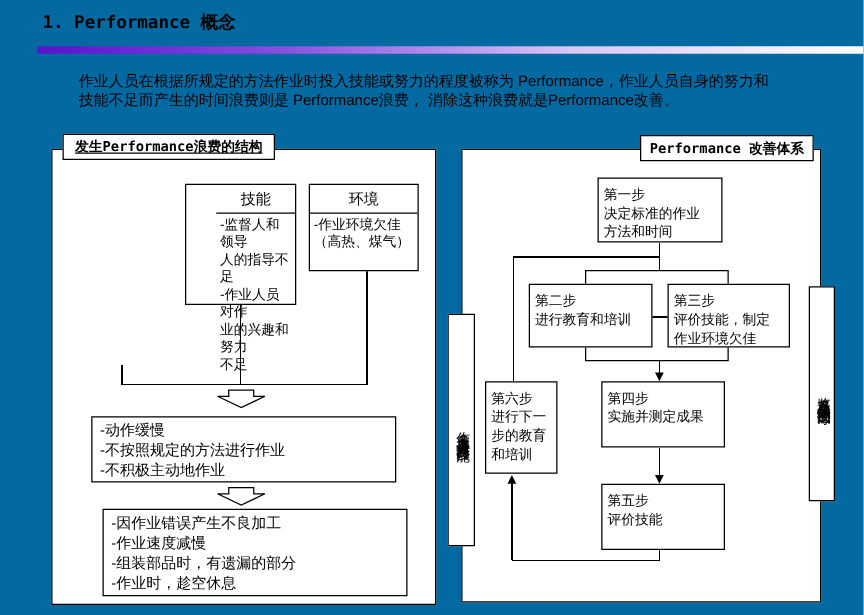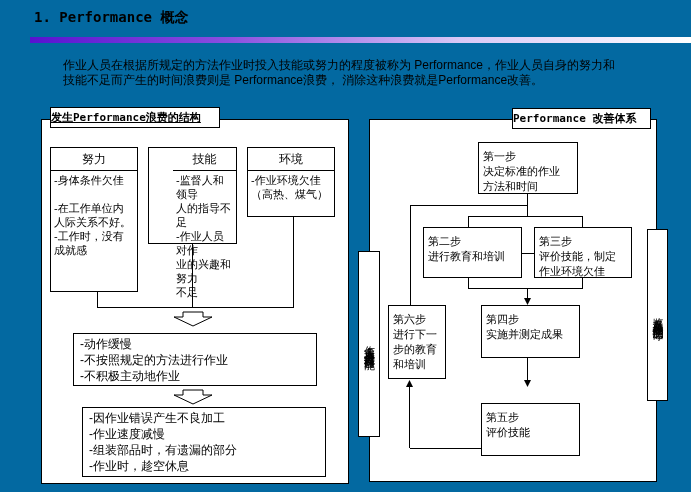--- a/index.html
+++ b/index.html
@@ -6,21 +6,21 @@
   .page{position:relative;width:691px;height:492px;background:#0369a1;color:#000;
         font-family:"Liberation Sans",sans-serif;overflow:hidden;}
   .box{position:absolute;border:1px solid #000;background:#fff;box-sizing:border-box;}
   .pre{white-space:pre-line;}
   .title{position:absolute;left:34px;top:9px;font-family:"DejaVu Sans Mono",monospace;
          font-weight:bold;font-size:14px;letter-spacing:0px;}
   .accent{position:absolute;left:30px;top:37px;width:661px;height:6px;
           background:linear-gradient(to right,#5812d0 0%,#8a4fe0 30%,#d9c8f6 65%,#ffffff 100%);}
   .intro{position:absolute;left:63px;top:58px;width:615px;font-size:12px;line-height:15px;}
   .hdr{font-family:"DejaVu Sans Mono",monospace;font-weight:bold;font-size:11px;
-       text-align:left;line-height:19px;}
+       text-align:center;line-height:19px;}
   .hdr-u{text-decoration:underline;}
   .coltitle{height:22px;line-height:22px;text-align:center;font-size:12px;
             border-bottom:1px solid #000;}
   .colbody{font-size:11px;line-height:14px;padding:2px 3px;}
   .bigbody{font-size:12px;line-height:16px;padding:2px 6px;}
   .step{font-size:11px;line-height:15px;padding:6px 4px;}
   .vtext{writing-mode:vertical-rl;text-orientation:upright;font-size:11px;
          letter-spacing:1px;display:flex;align-items:center;justify-content:center;}
   svg{position:absolute;left:0;top:0;pointer-events:none;}
 </style>
@@ -63,29 +63,20 @@
     </g>
     <g fill="#000">
       <polygon points="524,298 531,298 527.5,305"></polygon>
       <polygon points="524,380 531,380 527.5,387"></polygon>
       <polygon points="406,387 413,387 409.5,380"></polygon>
     </g>
   </svg>
 
   <div class="box hdr hdr-u" style="left:50px;top:107px;width:170px;height:21px;">发生Performance浪费的结构</div>
 
-  <div class="box" style="left:50px;top:147px;width:88px;height:145px;">
-    <div class="coltitle">努力</div>
-    <div class="colbody pre">-身体条件欠佳
-
--在工作单位内
-人际关系不好。
--工作时，没有
-成就感</div>
-  </div>
 
   <div class="box" style="left:148px;top:147px;width:89px;height:97px;padding-left:24px;">
     <div class="coltitle">技能</div>
     <div class="colbody pre">-监督人和领导
 人的指导不足
 -作业人员对作
 业的兴趣和努力
 不足</div>
   </div>
 
@@ -113,21 +104,21 @@
   <div class="box step pre" style="left:423px;top:227px;width:99px;height:51px;">第二步
 进行教育和培训</div>
 
   <div class="box step pre" style="left:534px;top:227px;width:98px;height:51px;">第三步
 评价技能，制定
 作业环境欠佳</div>
 
   <div class="box step pre" style="left:481px;top:305px;width:99px;height:53px;">第四步
 实施并测定成果</div>
 
-  <div class="box step pre" style="left:481px;top:403px;width:99px;height:53px;">第五步
+  <div class="box step pre" style="left:481px;top:387px;width:99px;height:53px;">第五步
 评价技能</div>
 
   <div class="box step pre" style="left:388px;top:305px;width:58px;height:74px;">第六步
 进行下一
 步的教育
 和培训</div>
 
   <div class="box vtext" style="left:358px;top:251px;width:22px;height:186px;">作业人员本身努力提高自身技能</div>
 
   <div class="box vtext" style="left:647px;top:229px;width:21px;height:172px;">监督人员及领导做彻底的指导</div>

